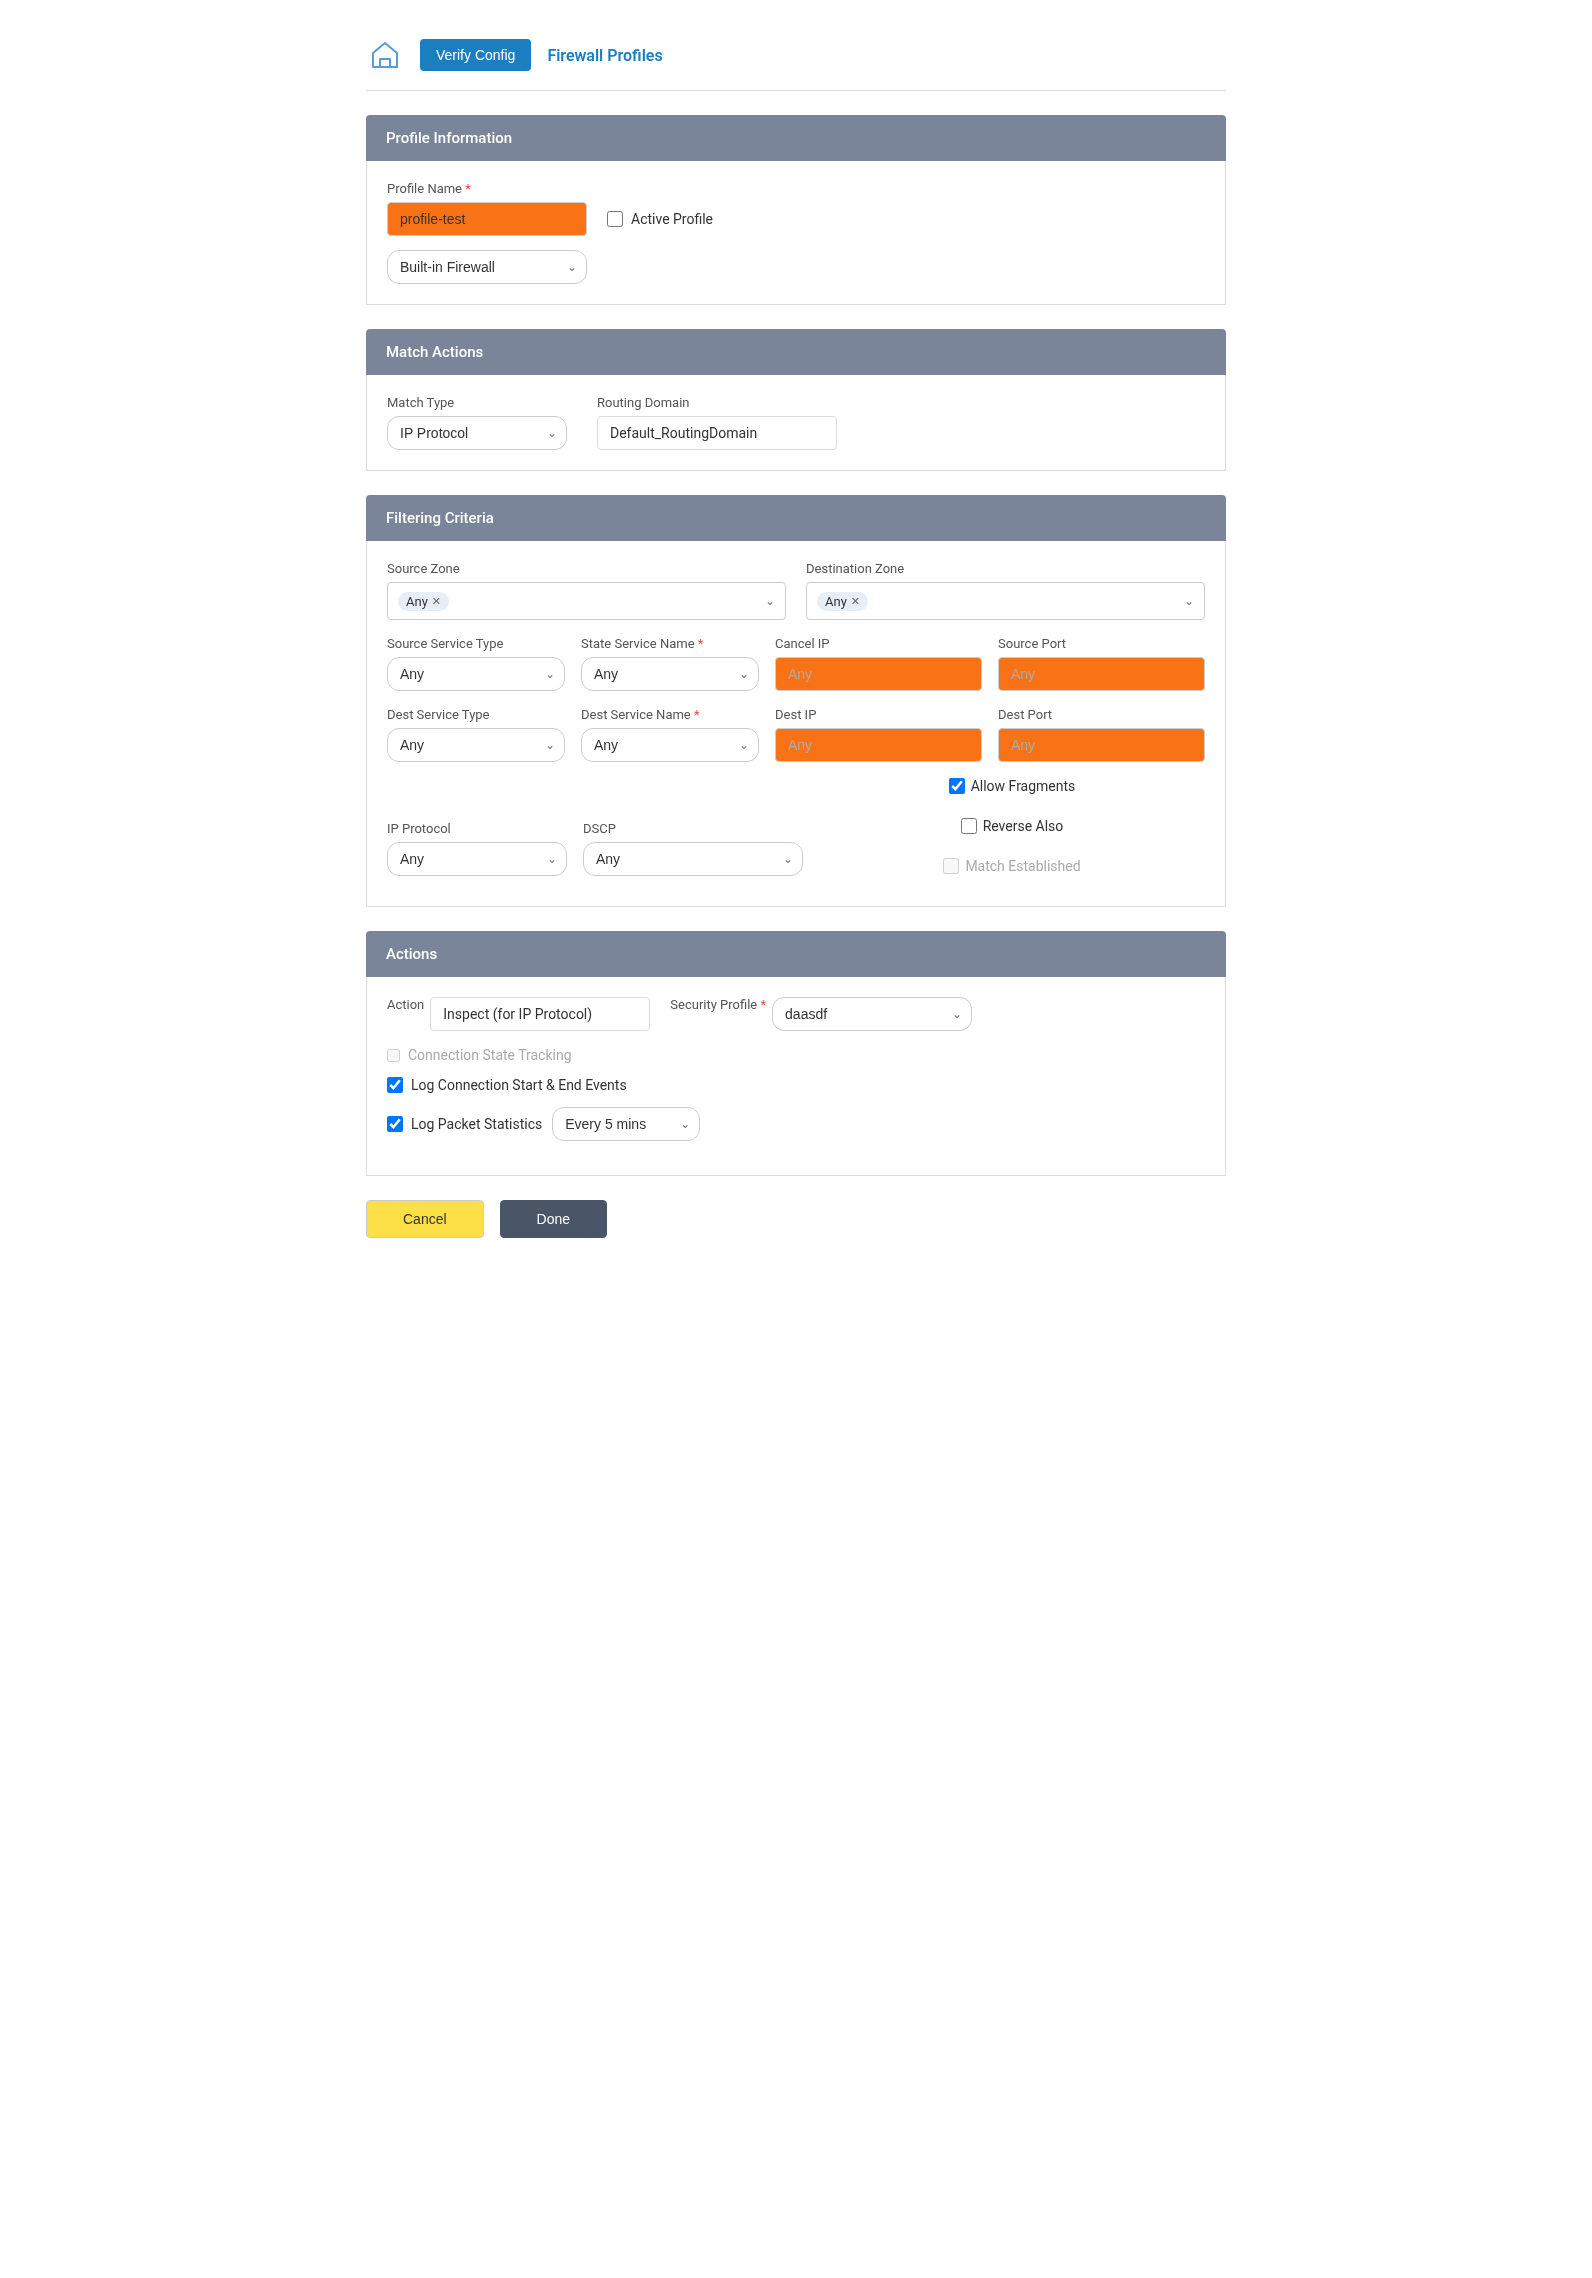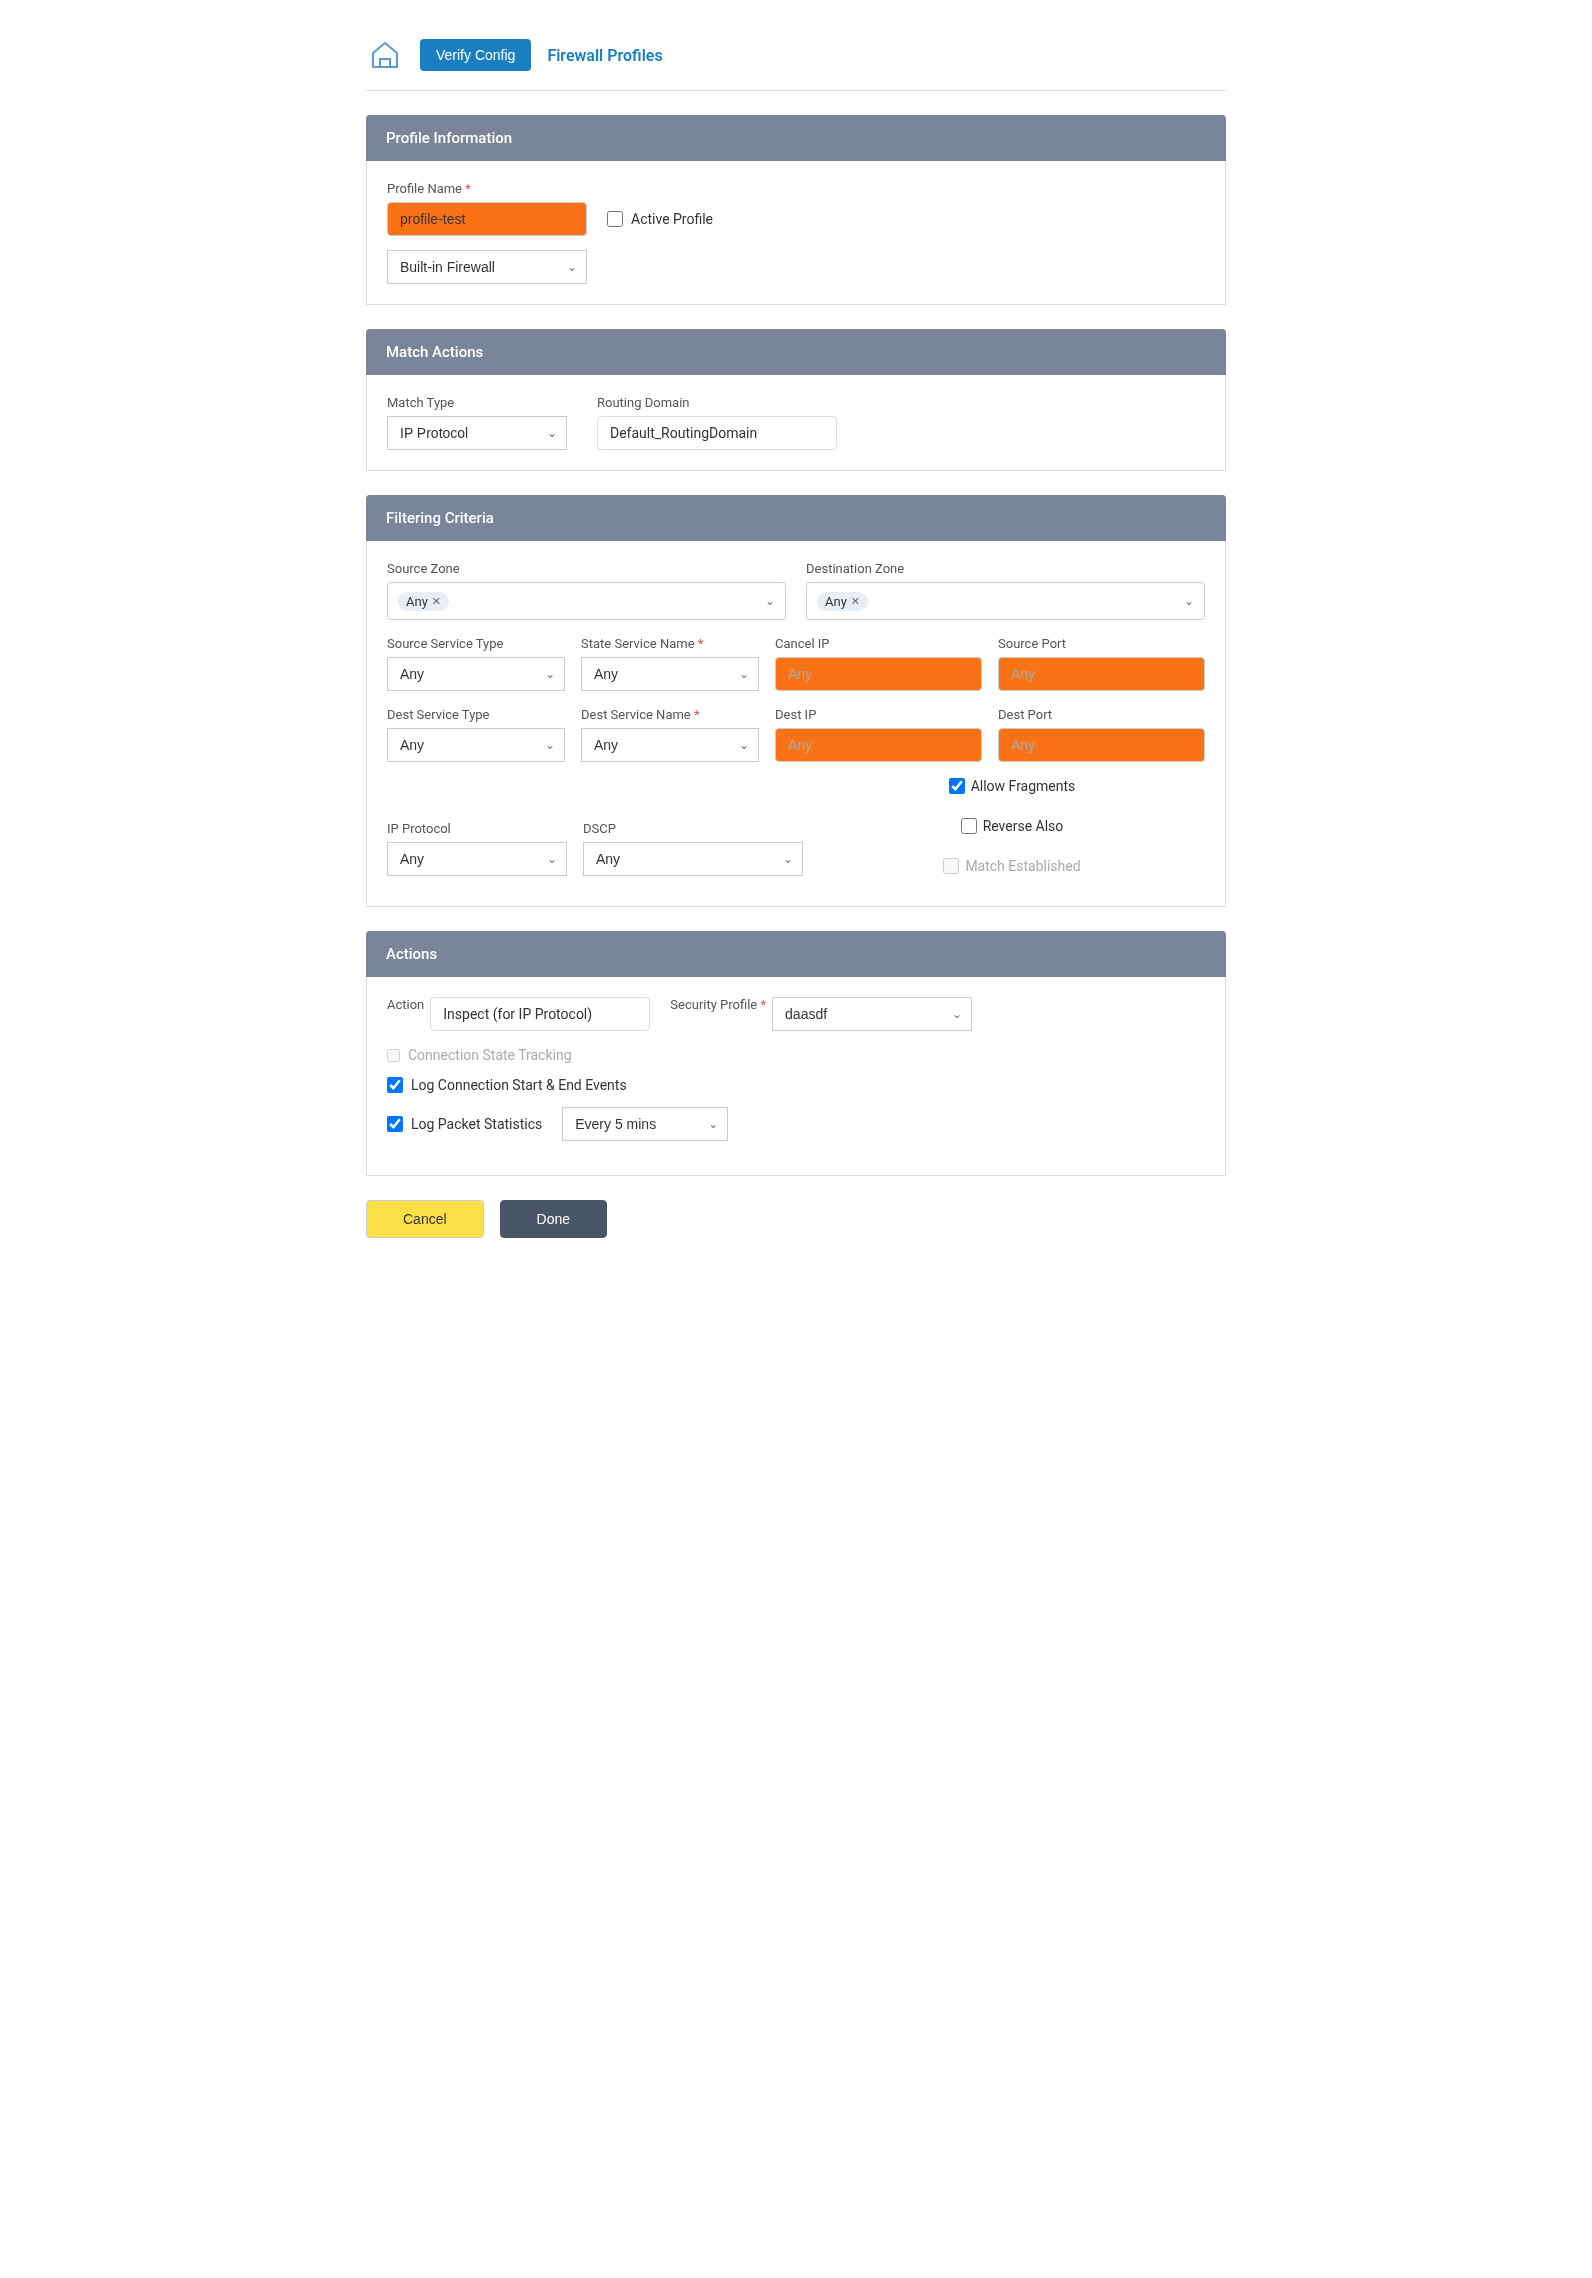--- a/index.html
+++ b/index.html
@@ -82,21 +82,21 @@
     }
     .form-input::placeholder {
       color: #aaa;
     }
     .select-wrapper {
       position: relative;
     }
     .select-wrapper select {
       width: 100%;
       border: 1px solid #ccc;
-      border-radius: 0;
+      border-radius: 12px;
       padding: 8px 32px 8px 12px;
       font-size: 14px;
       color: #333;
       background: #fff;
       outline: none;
       appearance: none;
       -webkit-appearance: none;
       cursor: pointer;
     }
     .select-wrapper .chevron {
@@ -532,21 +532,21 @@
           <input type="checkbox" checked="" style="">
           <span>Log Connection Start &amp; End Events</span>
         </label>
       </div>
 
       <div class="log-row">
         <label class="checkbox-label">
           <input type="checkbox" checked="" style="">
           <span>Log Packet Statistics</span>
         </label>
-        <div class="select-wrapper" style="width:166px;margin-left:10px;">
+        <div class="select-wrapper" style="width:148px;">
           <select>
             <option>Every 5 mins</option>
           </select>
           <span class="chevron">⌄</span>
         </div>
       </div>
 
     </div>
   </div>
 

